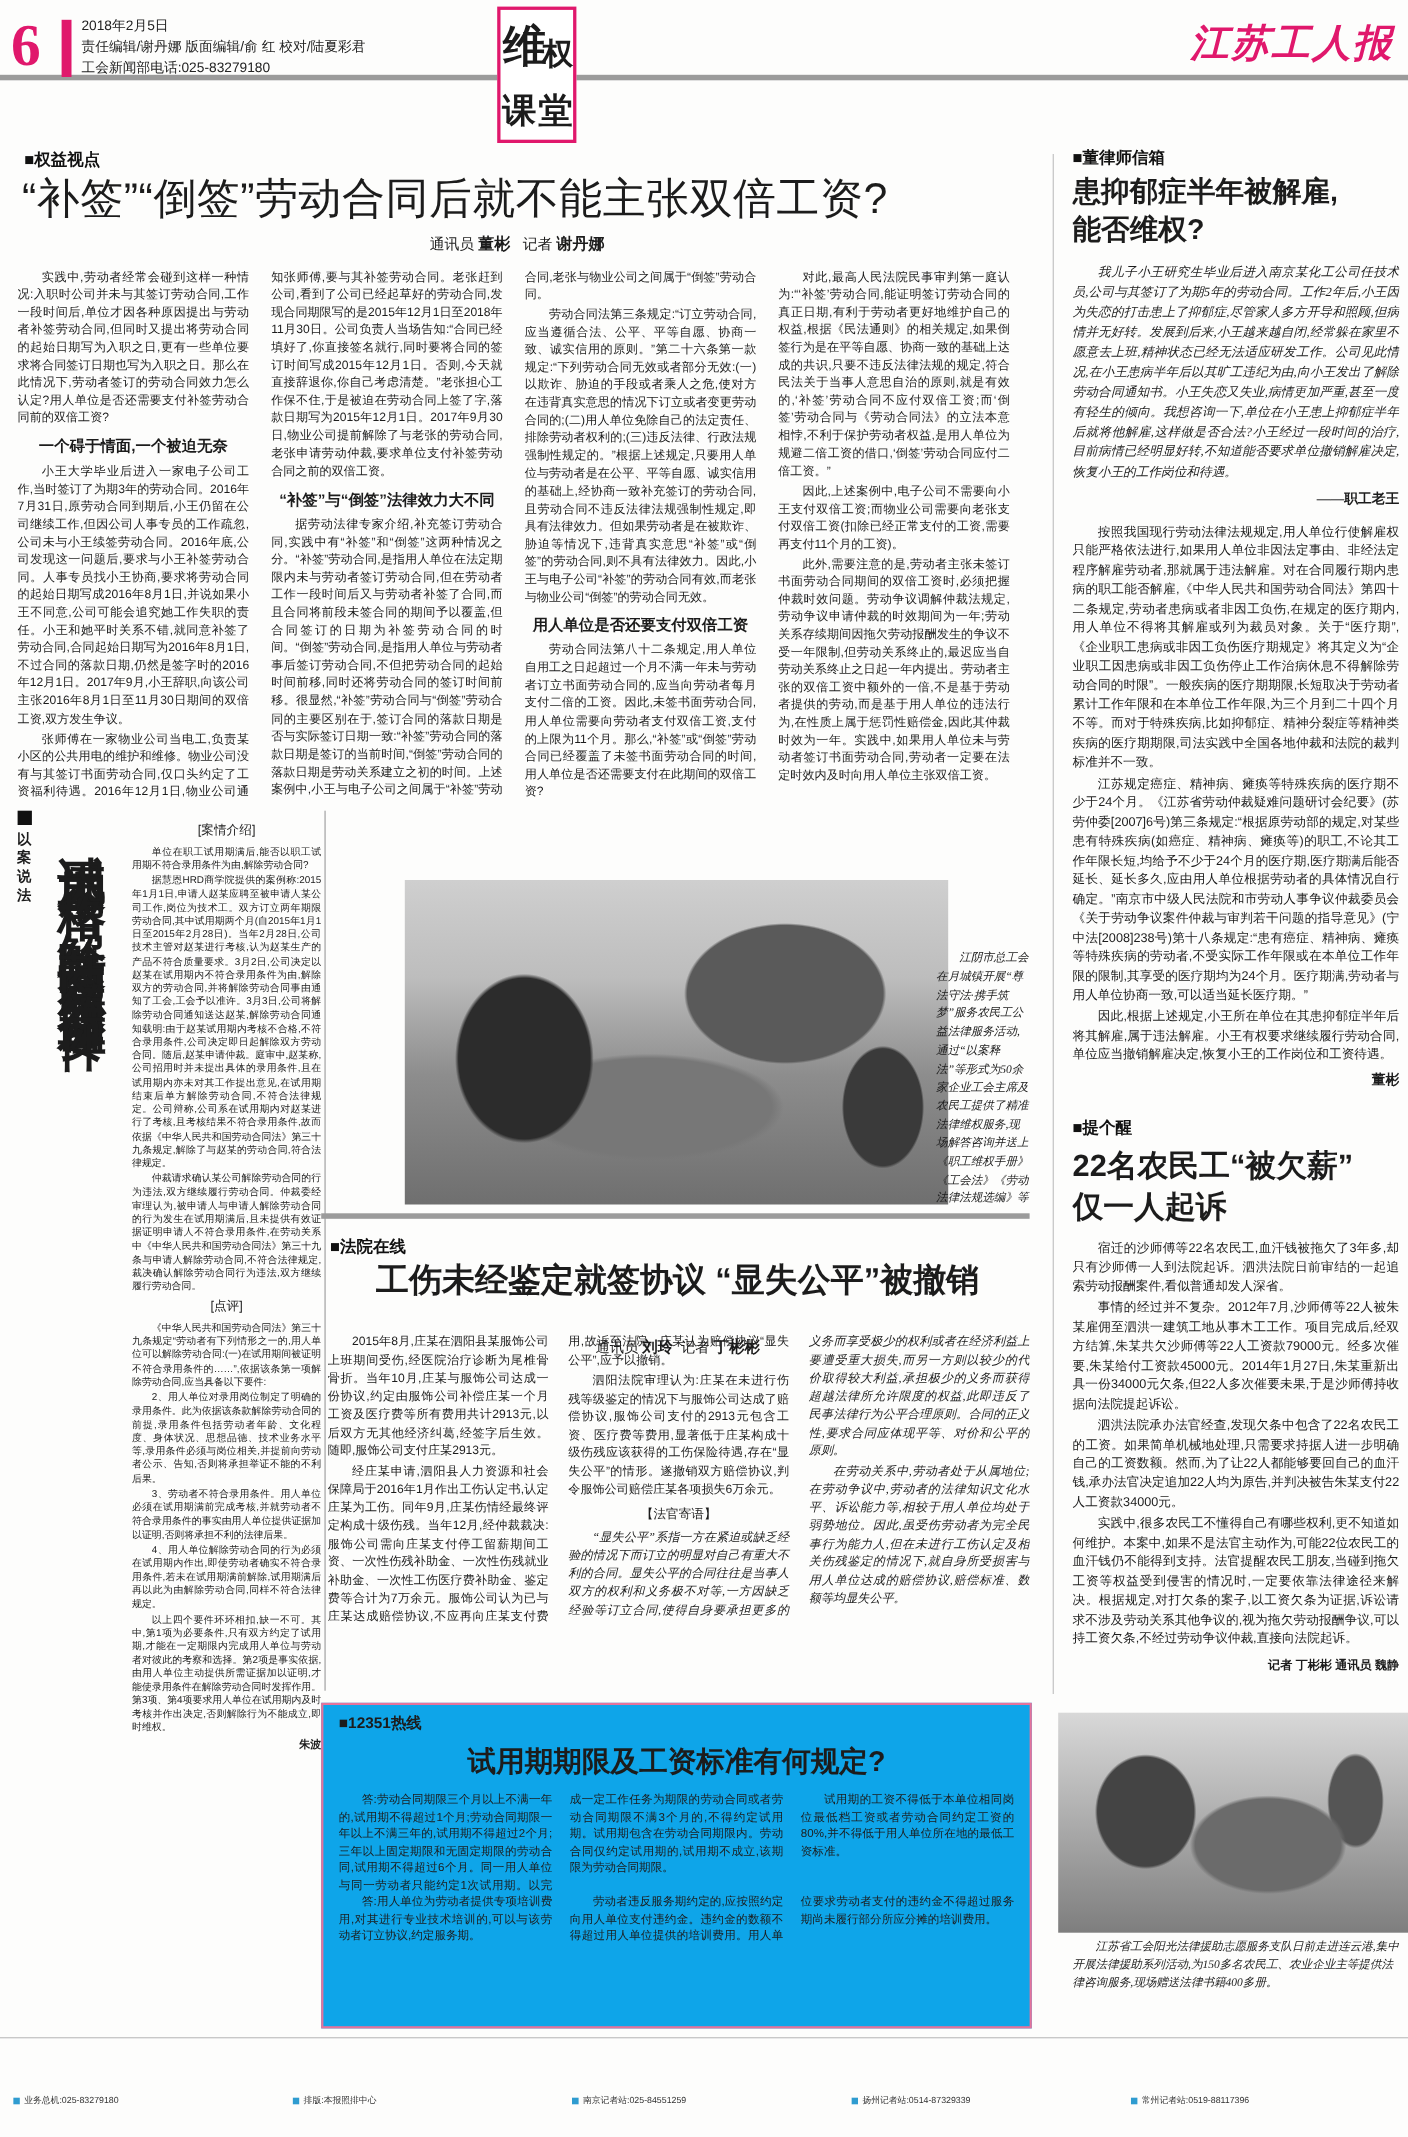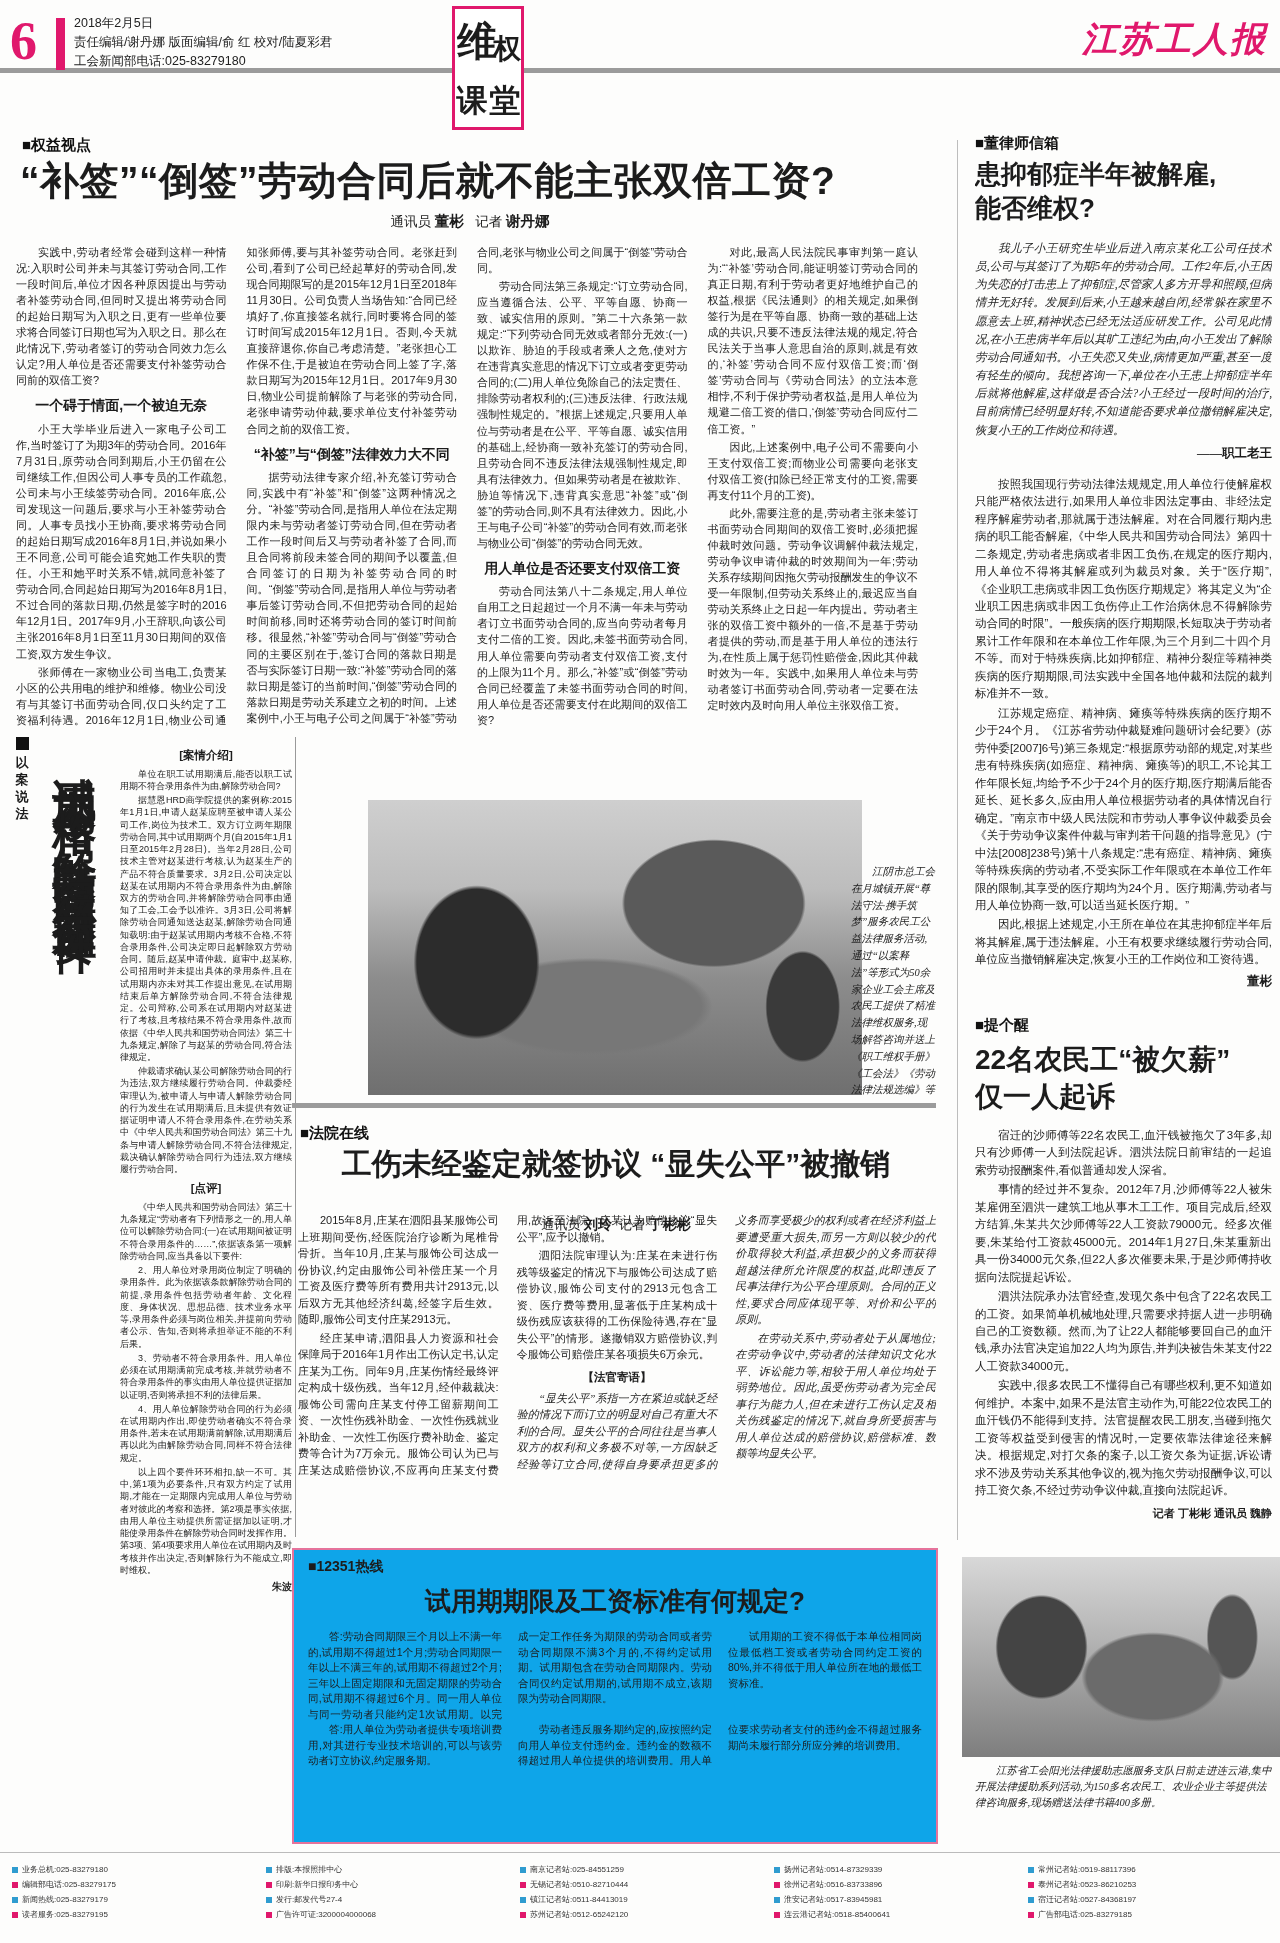--- a/index.html
+++ b/index.html
@@ -15,26 +15,26 @@
   .lg1{font-size:40px;width:36px;}
   .lg2{font-size:28px;width:26px;margin-top:14px;}
   .lg3{font-size:31px;width:33px;}
   .lg4{font-size:31px;width:30px;}
   .masthead{left:1082px;top:16px;width:190px;font-size:35px;font-weight:900;color:#e0186c;font-style:italic;font-family:"DejaVu Serif",serif;letter-spacing:2px;}
   
   .seclabel{font-size:15px;font-weight:bold;color:#111;}
   .jtext{text-align:justify;}
   .li-p{text-indent:2em;margin:0 0 2px 0;}
   .li-h{font-weight:bold;text-align:center;font-size:14px;margin:7px 0 5px 0;text-indent:0;}
-  .li-bh{font-weight:bold;text-align:center;font-size:11.5px;margin:6px 0 4px 0;}
+  .li-bh{font-weight:normal;text-align:center;font-size:11.5px;margin:6px 0 4px 0;}
   .li-pi{text-indent:2em;margin:0 0 2px 0;font-family:Liberation Serif, serif;font-style:italic;}
   .li-sign{text-align:right;font-weight:bold;margin-top:4px;}
   
   .m-label{left:22px;top:136px;}
-  .m-headline{left:20px;top:154px;width:900px;font-size:39px;font-weight:700;letter-spacing:0.5px;white-space:nowrap;}
+  .m-headline{left:20px;top:154px;width:900px;font-size:39px;font-weight:400;letter-spacing:0.5px;white-space:nowrap;}
   .m-byline{left:20px;top:212px;width:900px;text-align:center;font-size:13.5px;}
   .m-byline b{font-size:14.5px;}
   .m-body{left:16px;top:244px;width:902px;height:514px;column-count:4;column-gap:20px;font-size:11px;line-height:1.46;overflow:hidden;}
   
   .vrule1{left:957px;top:140px;width:1px;height:1400px;background:#bdbdbd;}
   .rightcol{left:975px;top:134px;width:297px;height:1408px;overflow:hidden;}
   .r-headline{font-size:26px;font-weight:900;line-height:34px;margin:4px 0 14px 0;}
   .letter{font-size:11.5px;line-height:1.58;font-family:"Liberation Serif",serif;font-style:italic;}
   .letter .li-p{margin-bottom:3px;}
   .lettersign{text-align:right;font-weight:bold;font-size:12.5px;margin:6px 0 14px 0;font-family:"Liberation Serif",serif;}
@@ -77,21 +77,21 @@
     radial-gradient(closest-side at 25% 45%,#444 0%,#444 55%,transparent 58%),
     radial-gradient(closest-side at 60% 60%,#6b6b6b 0%,#6b6b6b 52%,transparent 56%),
     radial-gradient(closest-side at 85% 40%,#555 0%,#555 50%,transparent 54%),
     linear-gradient(180deg,#d8d8d8 0%,#b5b5b5 40%,#7e7e7e 100%);}
   .caption2{left:975px;top:1763px;width:300px;height:70px;font-size:10.5px;line-height:1.5;font-family:"Liberation Serif",serif;font-style:italic;overflow:hidden;}
   .caption2 div{text-indent:2em;}
   
   .footrule{left:0;top:1852px;width:1280px;height:1px;background:#bbb;}
   .footer{left:12px;top:1862px;width:1256px;display:flex;gap:14px;}
   .fgroup{flex:1;min-width:0;}
-  .fitem{display:flex;align-items:center;font-size:8px;line-height:15px;color:#333;white-space:nowrap;overflow:hidden;}
+  .fitem{display:flex;align-items:center;font-size:8px;line-height:15px;color:#333;white-space:nowrap;overflow:hidden;margin-top:40px;}
   .fitem::before{content:"";display:inline-block;width:6px;height:6px;margin-right:4px;background:#2f9cd0;flex:0 0 auto;}
   .fitem:nth-child(even)::before{background:#e0186c;}
 </style>
 </head>
 <body>
 
 <div class="abs grayrule"></div>
 <div class="abs pagenum">6</div>
 <div class="abs pnbar"></div>
 <div class="abs headlines">

